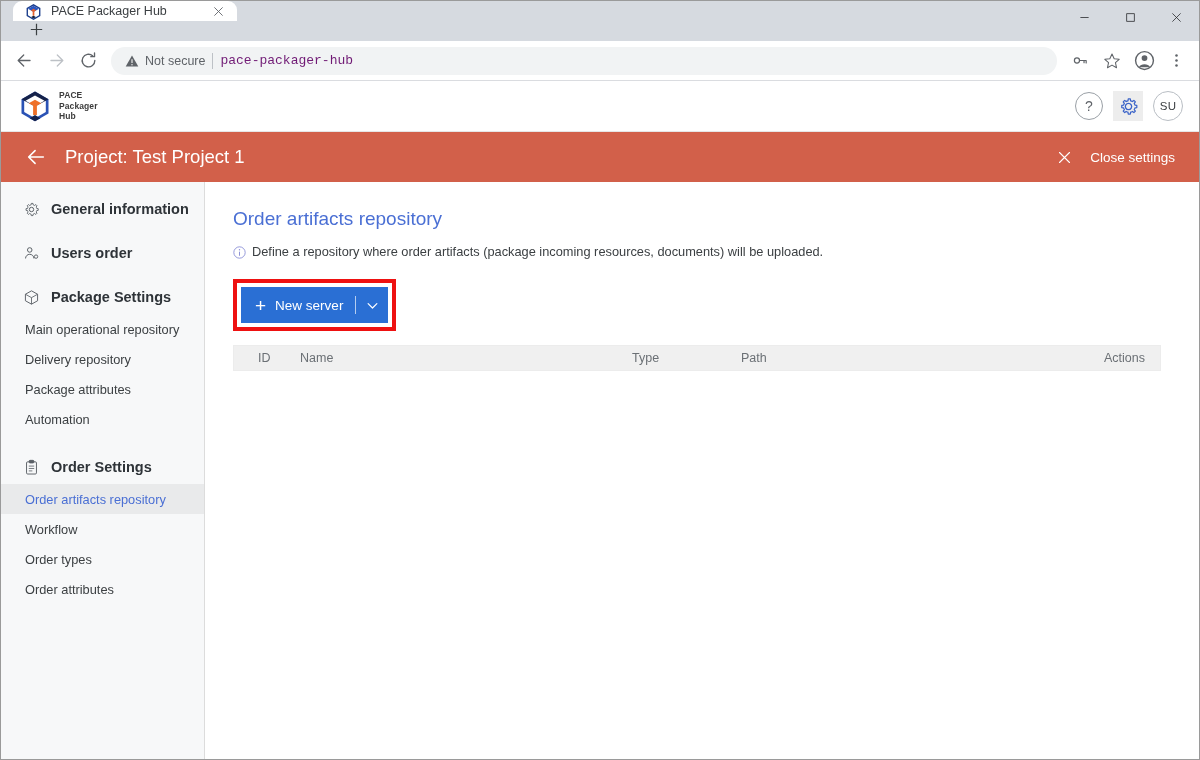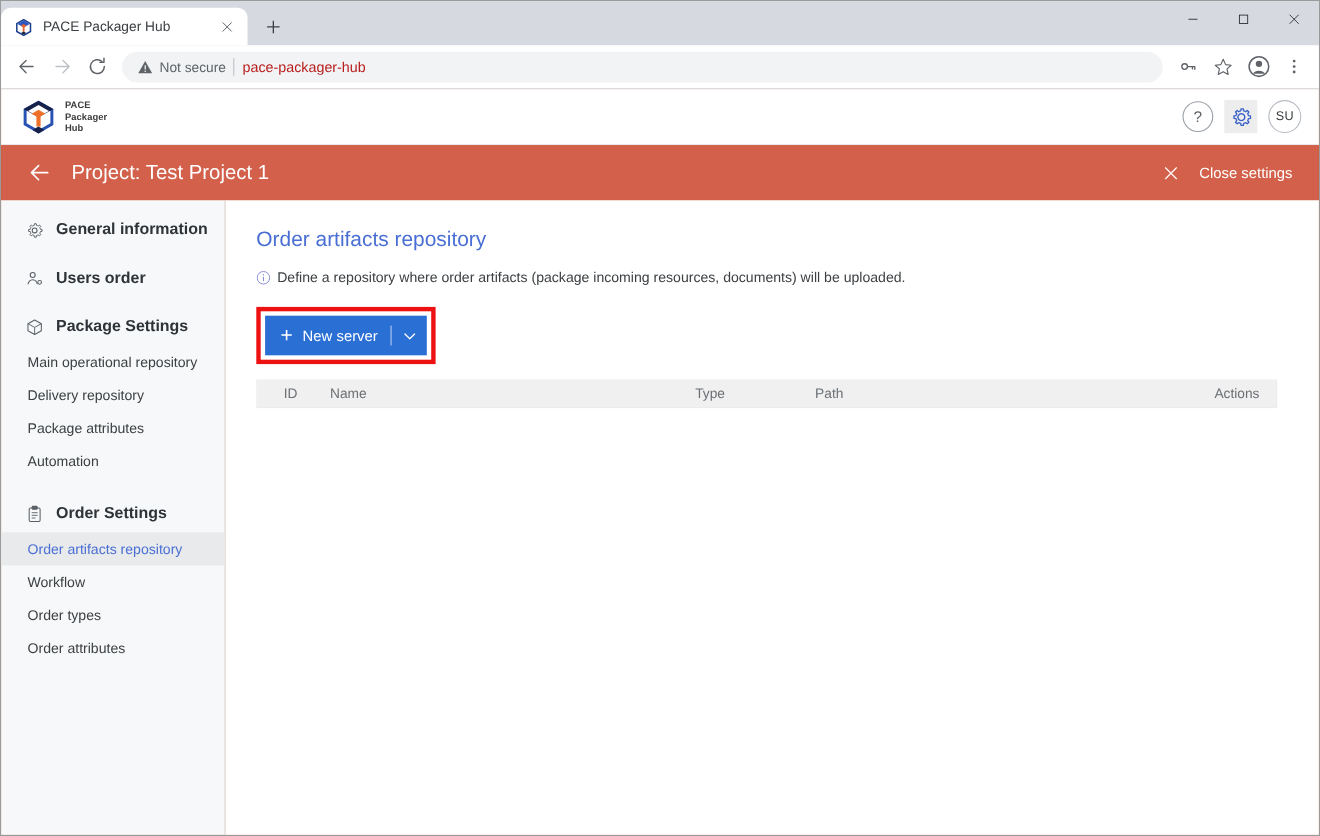--- a/index.html
+++ b/index.html
@@ -20,21 +20,21 @@
   }
 
   .titlebar {
     height: 40px;
     background: #d6dae0;
     display: flex; align-items: flex-end;
     position: relative;
     flex: 0 0 auto;
   }
 
-  .tabstrip { display: flex; align-items: flex-end; padding-left: 0; height: 40px; }
+  .tabstrip { display: flex; align-items: flex-start; padding-left: 12px; height: 40px; flex-direction: column; }
 
   .tab {
     width: 224px; height: 34px;
     background: #ffffff;
     border-radius: 9px 9px 0 0;
     display: flex; align-items: center;
     padding: 0 10px 0 12px;
     position: relative;
     gap: 9px;
   }
@@ -82,21 +82,21 @@
     background: #f1f3f4;
     border-radius: 14px;
     display: flex; align-items: center;
     padding: 0 14px;
     gap: 7px;
     min-width: 0;
   }
   .not-secure-chip { display: flex; align-items: center; gap: 6px; flex: 0 0 auto; }
   .not-secure-text { font-size: 12.5px; color: #5f6368; }
   .omni-divider { width: 1px; height: 16px; background: #bdc1c6; flex: 0 0 auto; }
-  .omni-url { font-size: 13px; color: #b91c1c; white-space: nowrap; overflow: hidden; }
+  .omni-url { font-size: 13px; color: #701a75; white-space: nowrap; overflow: hidden; font-family: Liberation Mono, monospace; }
   .tb-icon { width: 30px; height: 30px; display: flex; align-items: center; justify-content: center; color: #5f6368; flex: 0 0 auto; }
 
   
   .viewport {
     flex: 1 1 auto;
     background: #c2410c;
     display: flex; flex-direction: column;
     position: relative;
     overflow: hidden;
   }

